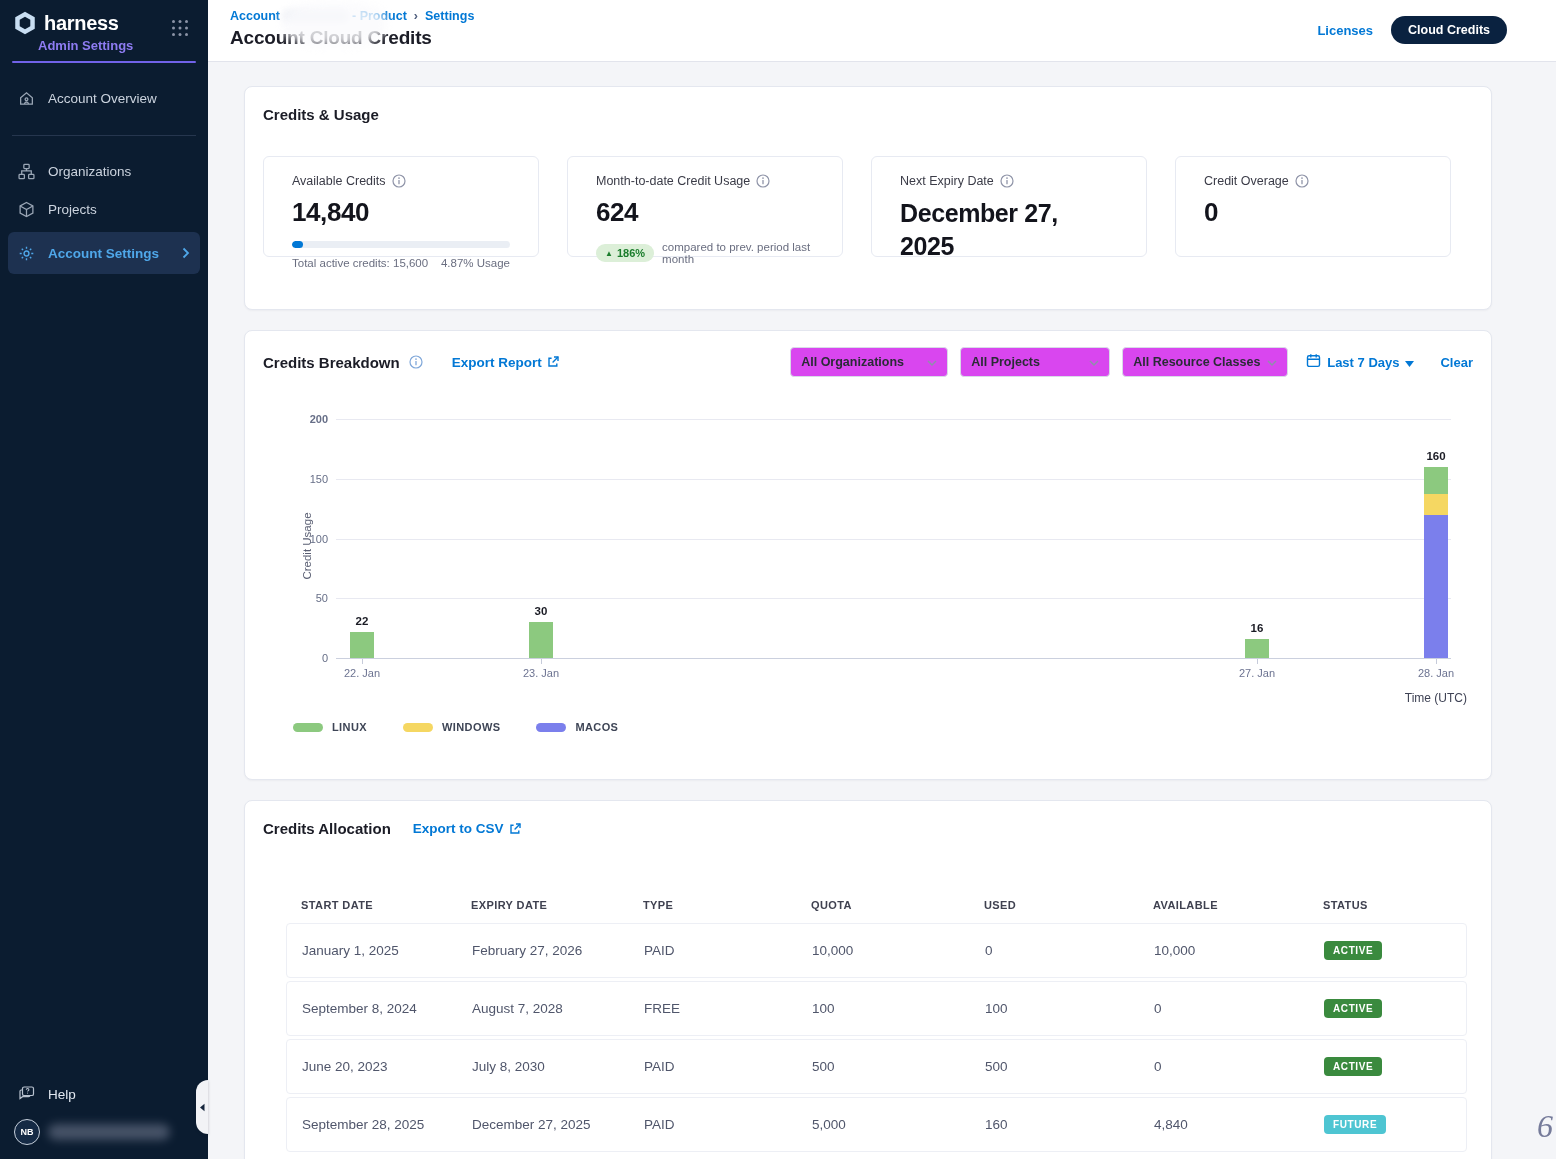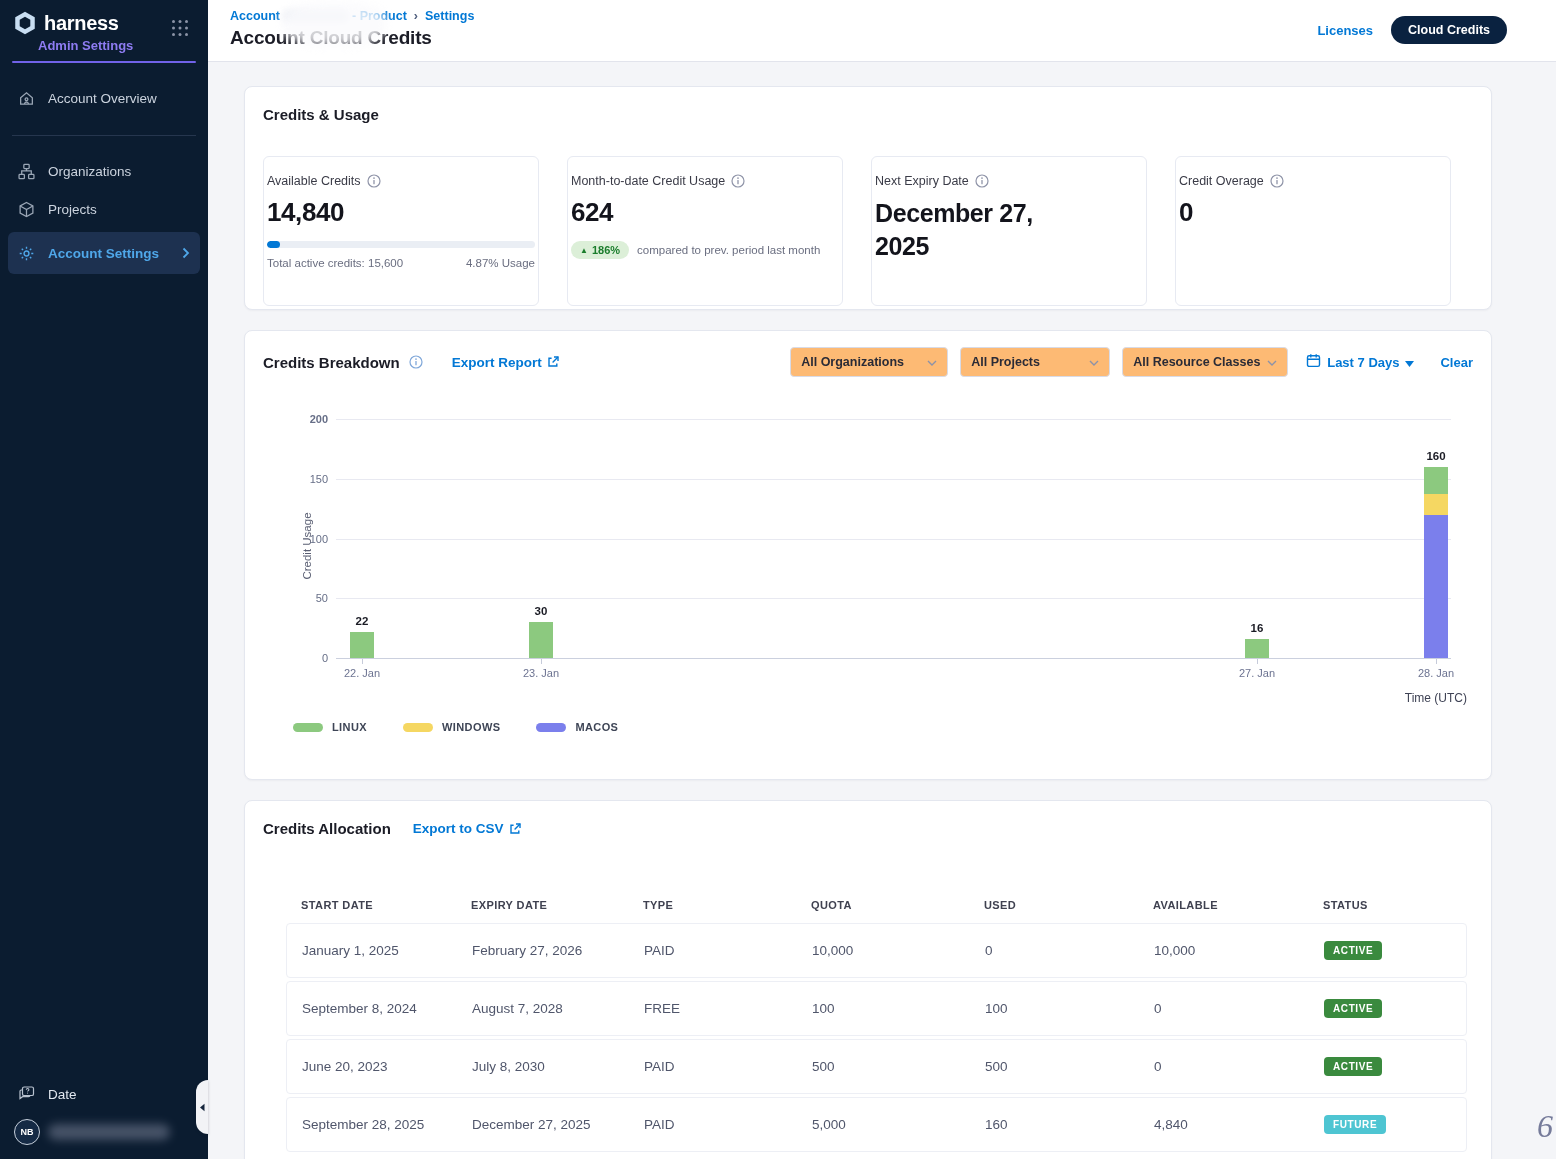--- a/index.html
+++ b/index.html
@@ -45,40 +45,40 @@
   .content { position:absolute; left:208px; top:62px; width:1348px; height:1097px; }
   .card { position:absolute; background:#fff; border:1px solid #E4E7EF; border-radius:8px; box-shadow:0 1px 2px rgba(20,30,60,.04); }
   .card-usage { left:36px; top:24px; width:1248px; height:224px; }
   .card-breakdown { left:36px; top:268px; width:1248px; height:450px; }
   .card-alloc { left:36px; top:738px; width:1248px; height:400px; }
   .section-title { font-size:15px; font-weight:800; color:#1B1C26; }
   .card-usage .section-title { position:absolute; left:18px; top:19px; }
 
   
   .stats-row { position:absolute; left:18px; top:69px; display:flex; gap:28px; }
-  .stat-card { width:276px; height:150px; border:1px solid #E7EAF2; border-radius:6px; padding:17px 3px; background:#fff; }
+  .stat-card { width:276px; height:101px; border:1px solid #E7EAF2; border-radius:6px; padding:17px 28px; background:#fff; }
   .stat-label-row { display:flex; align-items:center; gap:6px; font-size:12.5px; color:#3A3B47; }
   .info-icon { display:inline-flex; cursor:pointer; }
   .stat-value { margin-top:9px; font-size:26px; font-weight:800; color:#13141C; letter-spacing:-0.4px; }
   .stat-value.date { font-size:25px; line-height:1.3; max-width:185px; }
   .progress-track { margin-top:13px; width:100%; height:7px; background:#EAEEF4; border-radius:4px; overflow:hidden; }
   .progress-fill { height:7px; background:#0278D5; border-radius:4px; min-width:11px; }
   .stat-footer { margin-top:9px; display:flex; justify-content:space-between; font-size:11.5px; color:#6A6E80; }
   .badge-row { margin-top:13px; display:flex; align-items:center; gap:8px; }
   .trend-badge { background:#DCEFD8; color:#1B7D2C; font-size:11px; font-weight:700; padding:3px 9px; border-radius:9px; display:inline-flex; align-items:center; gap:4px; }
   .trend-badge .arrow { font-size:8px; }
   .trend-note { font-size:11.5px; color:#6A6E80; }
 
   
   .bd-header { position:absolute; left:18px; right:18px; top:16px; display:flex; align-items:center; }
   .bd-left { display:flex; align-items:center; gap:9px; }
   .export-link { display:inline-flex; align-items:center; gap:5px; color:#0278D5; font-size:13.5px; font-weight:700; cursor:pointer; }
   .bd-left .export-link { margin-left:20px; }
   .bd-filters { margin-left:auto; display:flex; align-items:center; gap:12px; }
-  .select { height:30px; border:1px solid #D8DBE7; border-radius:4px; background:#fdba74; display:flex; align-items:center; justify-content:space-between; padding:0 10px; font-size:12.5px; font-weight:600; color:#2A2B36; cursor:pointer; }
+  .select { height:30px; border:1px solid #D8DBE7; border-radius:4px; background:#d946ef; display:flex; align-items:center; justify-content:space-between; padding:0 10px; font-size:12.5px; font-weight:600; color:#2A2B36; cursor:pointer; }
   .daterange { display:flex; align-items:center; gap:6px; color:#0278D5; font-size:13px; font-weight:700; cursor:pointer; margin-left:6px; }
   .clear-btn { color:#0278D5; font-size:13px; font-weight:700; cursor:pointer; margin-left:14px; }
 
   
   .plot { position:absolute; left:91px; top:89px; width:1115px; height:239px; }
   .gridline { position:absolute; left:0; width:100%; height:1px; background:#E8E9F1; }
   .x-axis-line { position:absolute; left:0; bottom:0; width:100%; height:1px; background:#CBD0DE; }
   .y-tick-label { position:absolute; left:-48px; width:40px; text-align:right; font-size:11px; color:#666E87; }
   .y-axis-title { position:absolute; left:-63px; top:50%; transform:rotate(-90deg) translateX(0); transform-origin:center; font-size:11.5px; color:#5A5F73; white-space:nowrap; }
   .bar-stack { position:absolute; width:24px; bottom:1px; cursor:pointer; }
@@ -184,21 +184,21 @@
     <div class="sidebar-bottom">
       <div class="help-item">
         <span class="nav-icon">
           <svg viewBox="0 0 18 18" fill="none" stroke="currentColor" stroke-width="1.2">
               <rect x="4.5" y="2" width="11" height="8.5" rx="1.6"></rect>
               <path d="M4.5 5H3.2A1.2 1.2 0 0 0 2 6.2v7.3l2.6-1.8h6a1.4 1.4 0 0 0 1.4-1.4"></path>
               <path d="M8.3 4.7c0-1.6 2.6-1.6 2.6 0 0 1-1.3.9-1.3 1.9" stroke-width="1.1"></path>
               <circle cx="9.6" cy="8.1" r="0.55" fill="currentColor" stroke="none"></circle>
             </svg>
         </span>
-        <span>Date</span>
+        <span>Help</span>
       </div>
       <div class="avatar-row">
         <span class="avatar">NB</span>
         <span class="redacted-name"></span>
       </div>
     </div>
     <div class="collapse-tab">
       <svg viewBox="0 0 6 9">
           <path d="M5.5.7 1 4.5l4.5 3.8z" fill="#16263C"></path>
         </svg>

